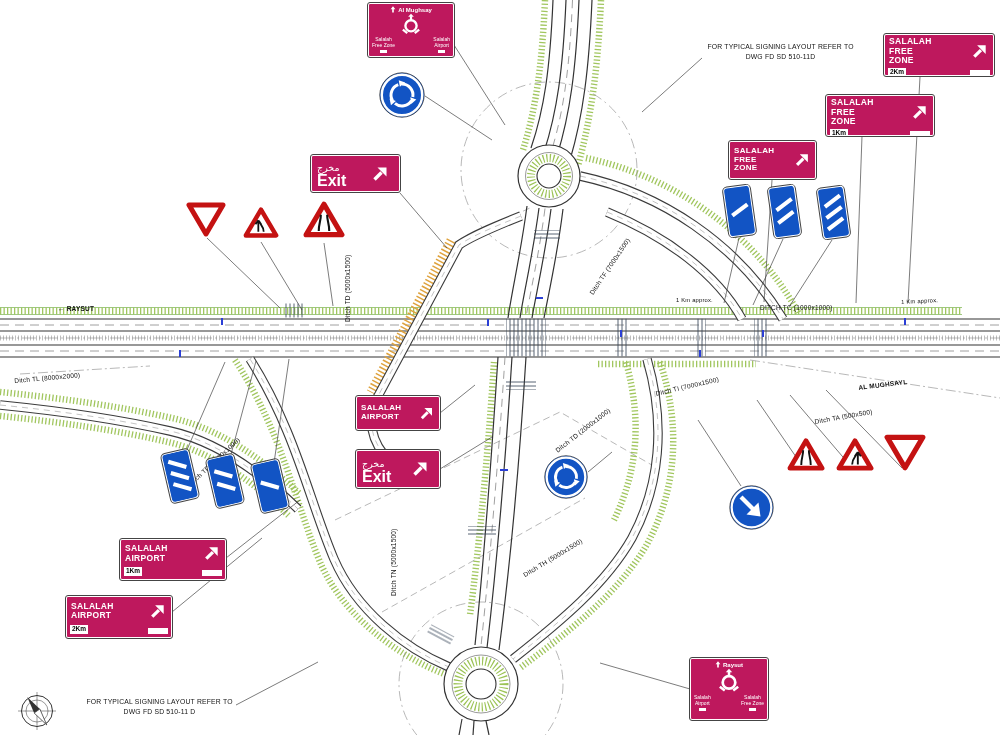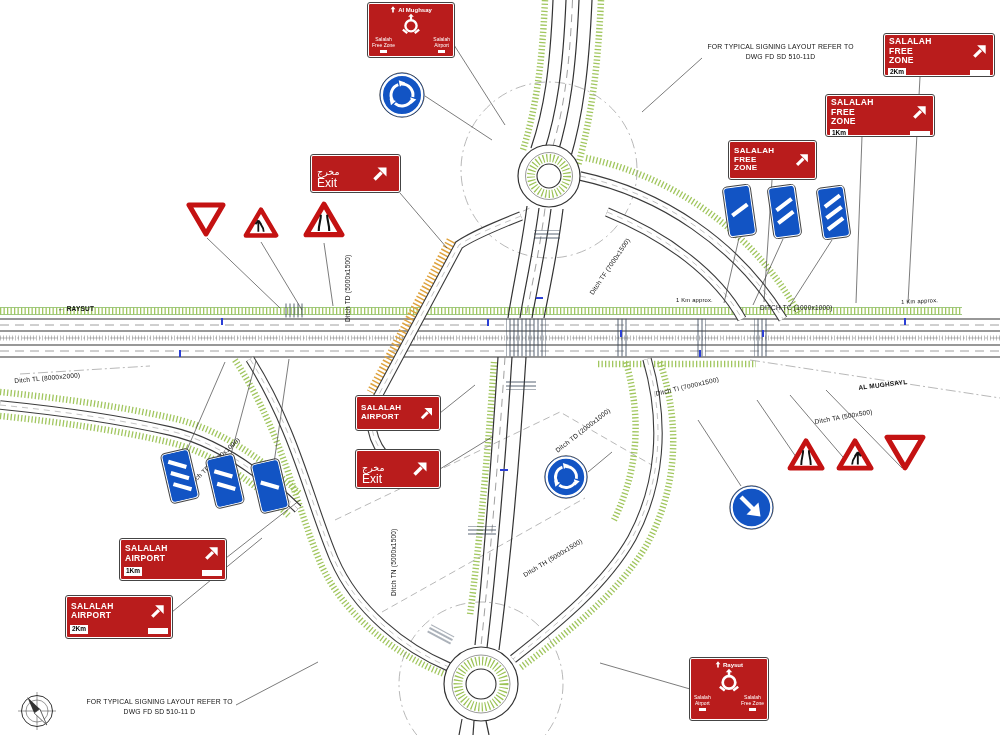--- a/index.html
+++ b/index.html
@@ -3,32 +3,32 @@
 <meta charset="utf-8">
 <style>
   *{margin:0;padding:0;box-sizing:border-box}
   body{background:#e9e9e9}
   .canvas{position:relative;width:1000px;height:735px;background:#ffffff;overflow:hidden;
           font-family:"Liberation Sans","DejaVu Sans",sans-serif;color:#111}
   .bg{position:absolute;left:0;top:0}
   .lbl{position:absolute;font-size:6.5px;letter-spacing:.2px;white-space:nowrap;transform-origin:0 0;color:#111}
   .lbl.small{font-size:5.8px}
   .note{position:absolute;font-size:6.8px;line-height:1.45;text-align:center;letter-spacing:.2px;color:#111}
-  .sign{position:absolute;background:#b91c1c;border:1.5px solid #fff;outline:1px solid #444;
+  .sign{position:absolute;background:#be185d;border:1.5px solid #fff;outline:1px solid #444;
         border-radius:2px;color:#fff;display:flex;flex-direction:column;overflow:hidden}
   .sign .body{flex:1;display:flex;align-items:center;gap:3px;padding:2px 4px}
   .sign .txt{flex:1;font-weight:bold;line-height:1.12;letter-spacing:.3px;font-size:8.5px}
   .sign .foot{display:flex;justify-content:space-between;align-items:flex-end;padding:0 3px 3px}
   .dist{background:#fff;color:#000;font-size:6.5px;font-weight:bold;line-height:1.35;padding:0 2px}
   .patch{background:#fff;width:20px;height:6px;display:inline-block}
   .arr{flex:0 0 auto}
   .exit-grid{flex:1;display:grid;grid-template-columns:1fr 24px;align-items:center;padding:2px 5px}
   .exit-col{display:flex;flex-direction:column;justify-content:flex-end;height:100%}
   .exit-ar{font-size:9.5px;line-height:1.2}
-  .exit-en{font-size:12px;font-weight:normal;line-height:1}
+  .exit-en{font-size:16px;font-weight:bold;line-height:1}
   .adv-row1{display:flex;align-items:center;justify-content:center;gap:2px;font-size:6px;padding-top:2px;font-weight:bold}
   .mini-arr{width:6px;height:7px;flex:0 0 auto}
   .adv-ring{display:flex;justify-content:center}
   .adv-row3{display:flex;justify-content:space-between;padding:0 3px 2px;font-size:5px;line-height:1.15;text-align:center;align-items:flex-end}
   .adv-dest{display:flex;flex-direction:column;align-items:center}
   .minipatch{background:#fff;width:7px;height:3.5px;margin-top:1px}
   .cdm{position:absolute;background:#1254c4;border:1.5px solid #fff;outline:1px solid #444;border-radius:4px;
        display:flex;align-items:center;justify-content:center;transform-origin:50% 50%}
   .tri,.disc,.compass{position:absolute}
 </style>

